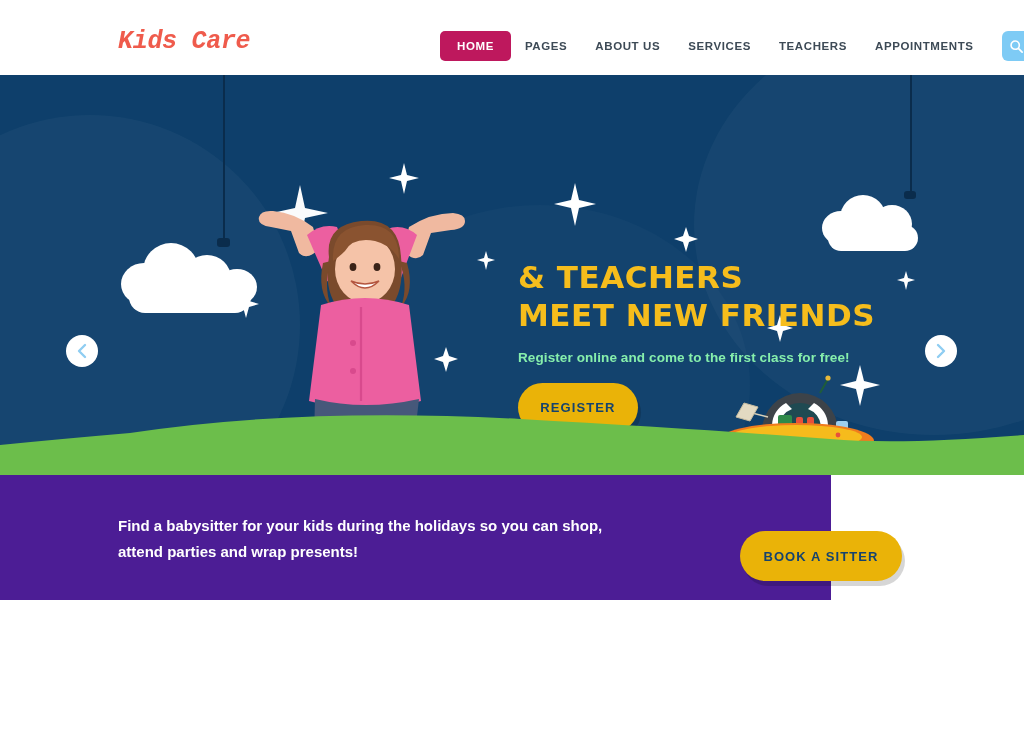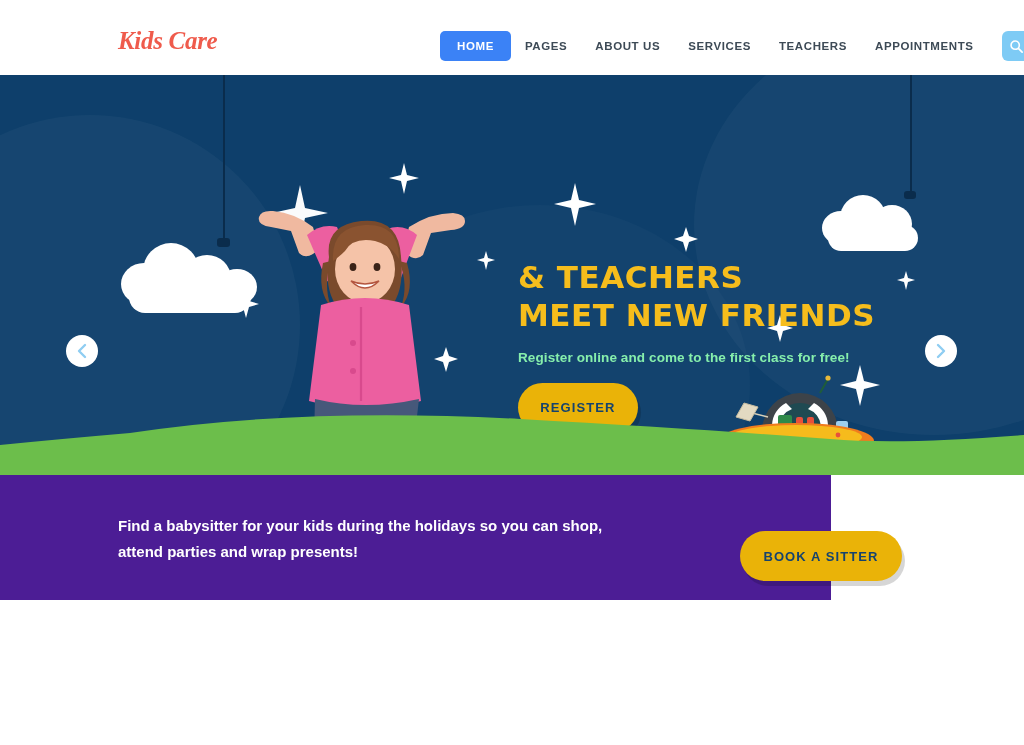--- a/index.html
+++ b/index.html
@@ -13,41 +13,41 @@
 
   
   .header {
     position: relative;
     width: 1024px; height: 75px;
     background: #ffffff;
     display: flex; align-items: center;
   }
   .logo {
     position: absolute; left: 118px; top: 27px;
-    font-family: Liberation Serif, serif;
+    font-family: Liberation Mono, monospace;
     font-size: 25px; font-weight: bold;
     font-style: italic;
     color: #ef5b4c;
     letter-spacing: -0.3px;
   }
   .nav {
     position: absolute; left: 440px; top: 31px;
     display: flex; align-items: center; gap: 0px;
   }
   .nav-item {
     font-size: 11.5px; font-weight: bold;
     letter-spacing: 0.6px;
     color: #3d4a56;
     padding: 9px 14px;
     white-space: nowrap;
     cursor: pointer;
     text-decoration: none;
   }
   .nav-item.active {
-    background: #3b82f6;
+    background: #be185d;
     color: #ffffff;
     border-radius: 5px;
     padding: 9px 17px;
     text-align: right;
   }
   .search-btn {
     margin-left: 14px;
     width: 30px; height: 30px;
     background: #7ecbf5;
     border-radius: 6px;

